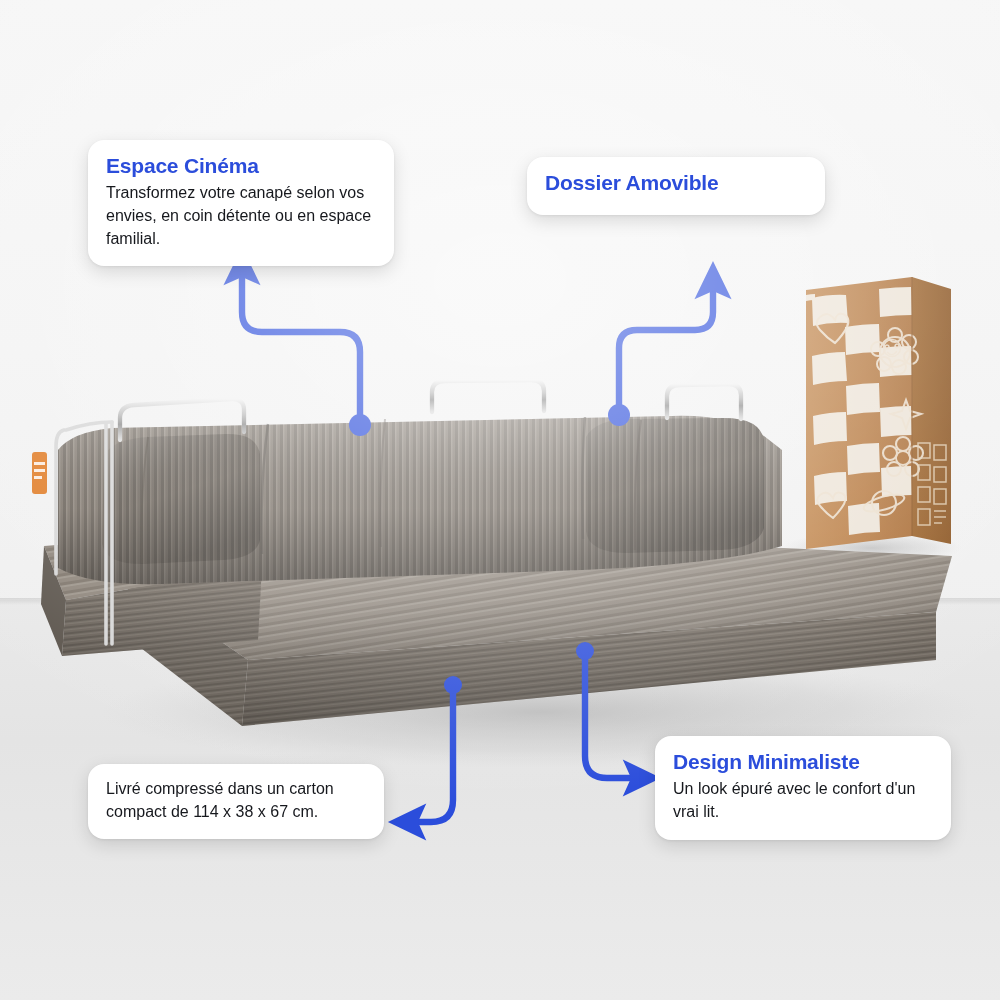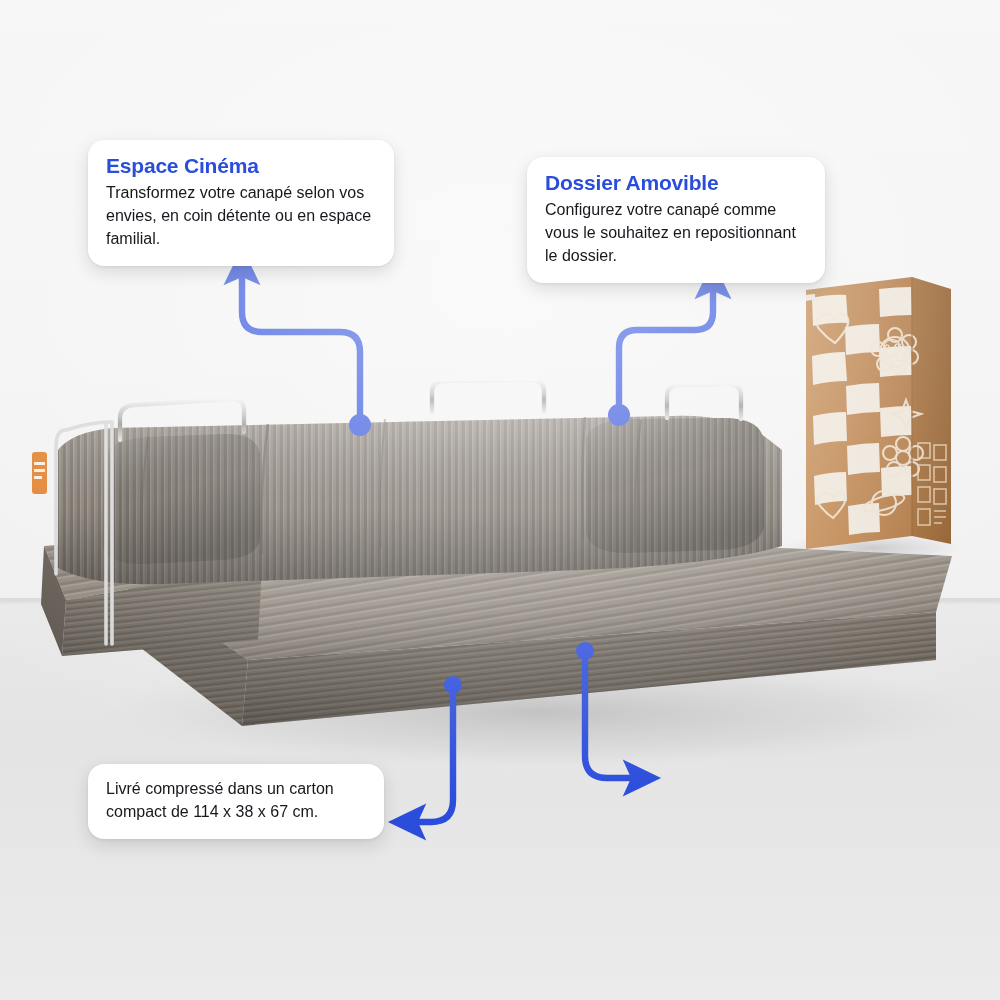--- a/index.html
+++ b/index.html
@@ -284,21 +284,24 @@
 
   <div class="wall-vignette"></div>
 
   <div class="card" id="card-cinema">
     <h3>Espace Cinéma</h3>
     <p>Transformez votre canapé selon vos envies, en coin détente ou en espace familial.</p>
   </div>
 
   <div class="card" id="card-dossier">
     <h3>Dossier Amovible</h3>
-    <p>Configurez votre canapé comme vous le souhaitez en repositionnant le dossier.</p>
   </div>
 
   <div class="card" id="card-ergo">
     <p>Livré compressé dans un carton compact de 114 x 38 x 67 cm.</p>
   </div>
 
+  <div class="card" id="card-minimal">
+    <h3>Design Minimaliste</h3>
+    <p>Un look épuré avec le confort d'un vrai lit.</p>
+  </div>
 
 </div>
 
 </body></html>

